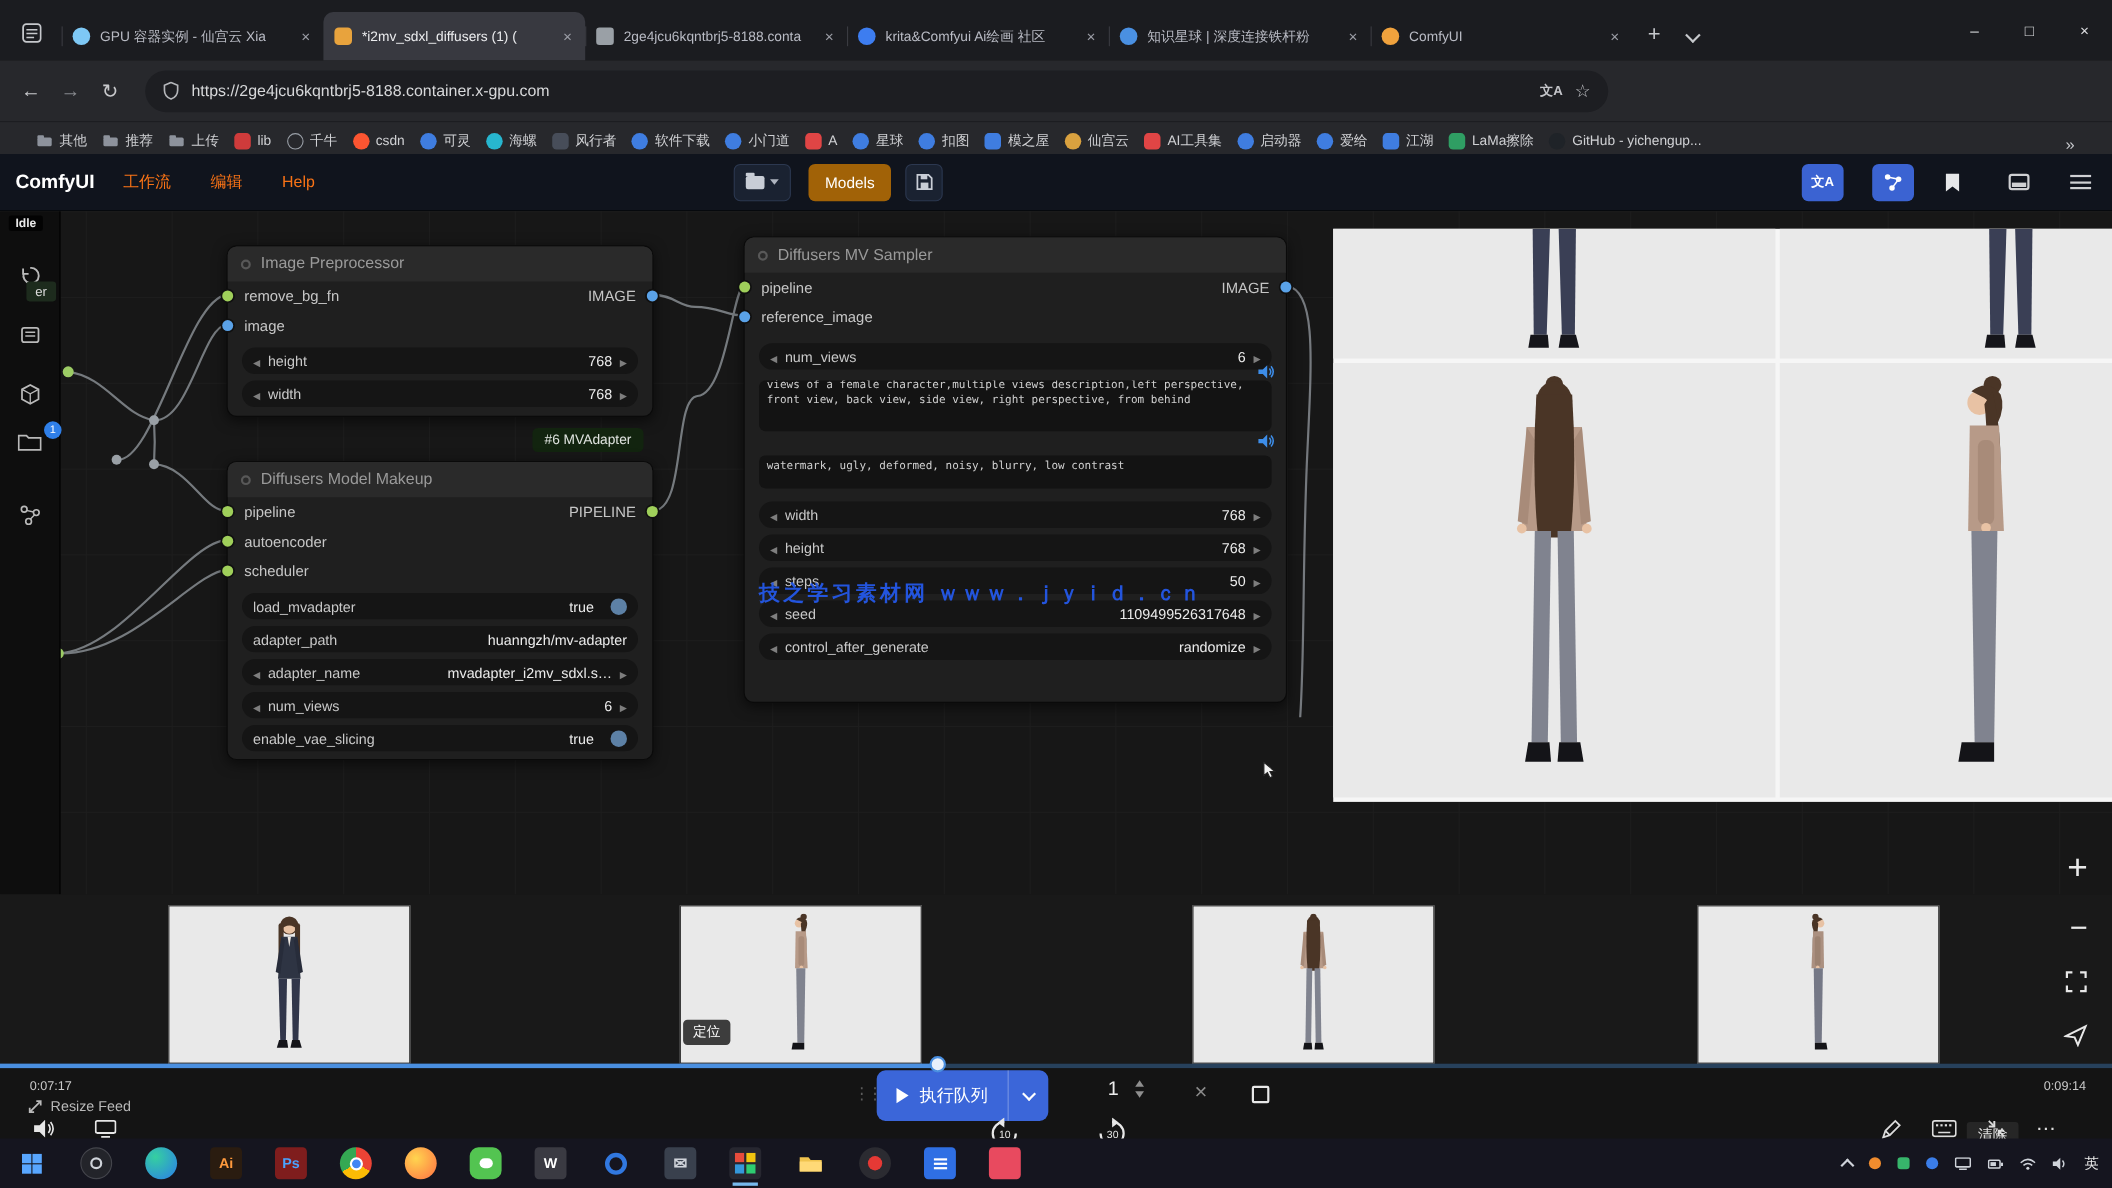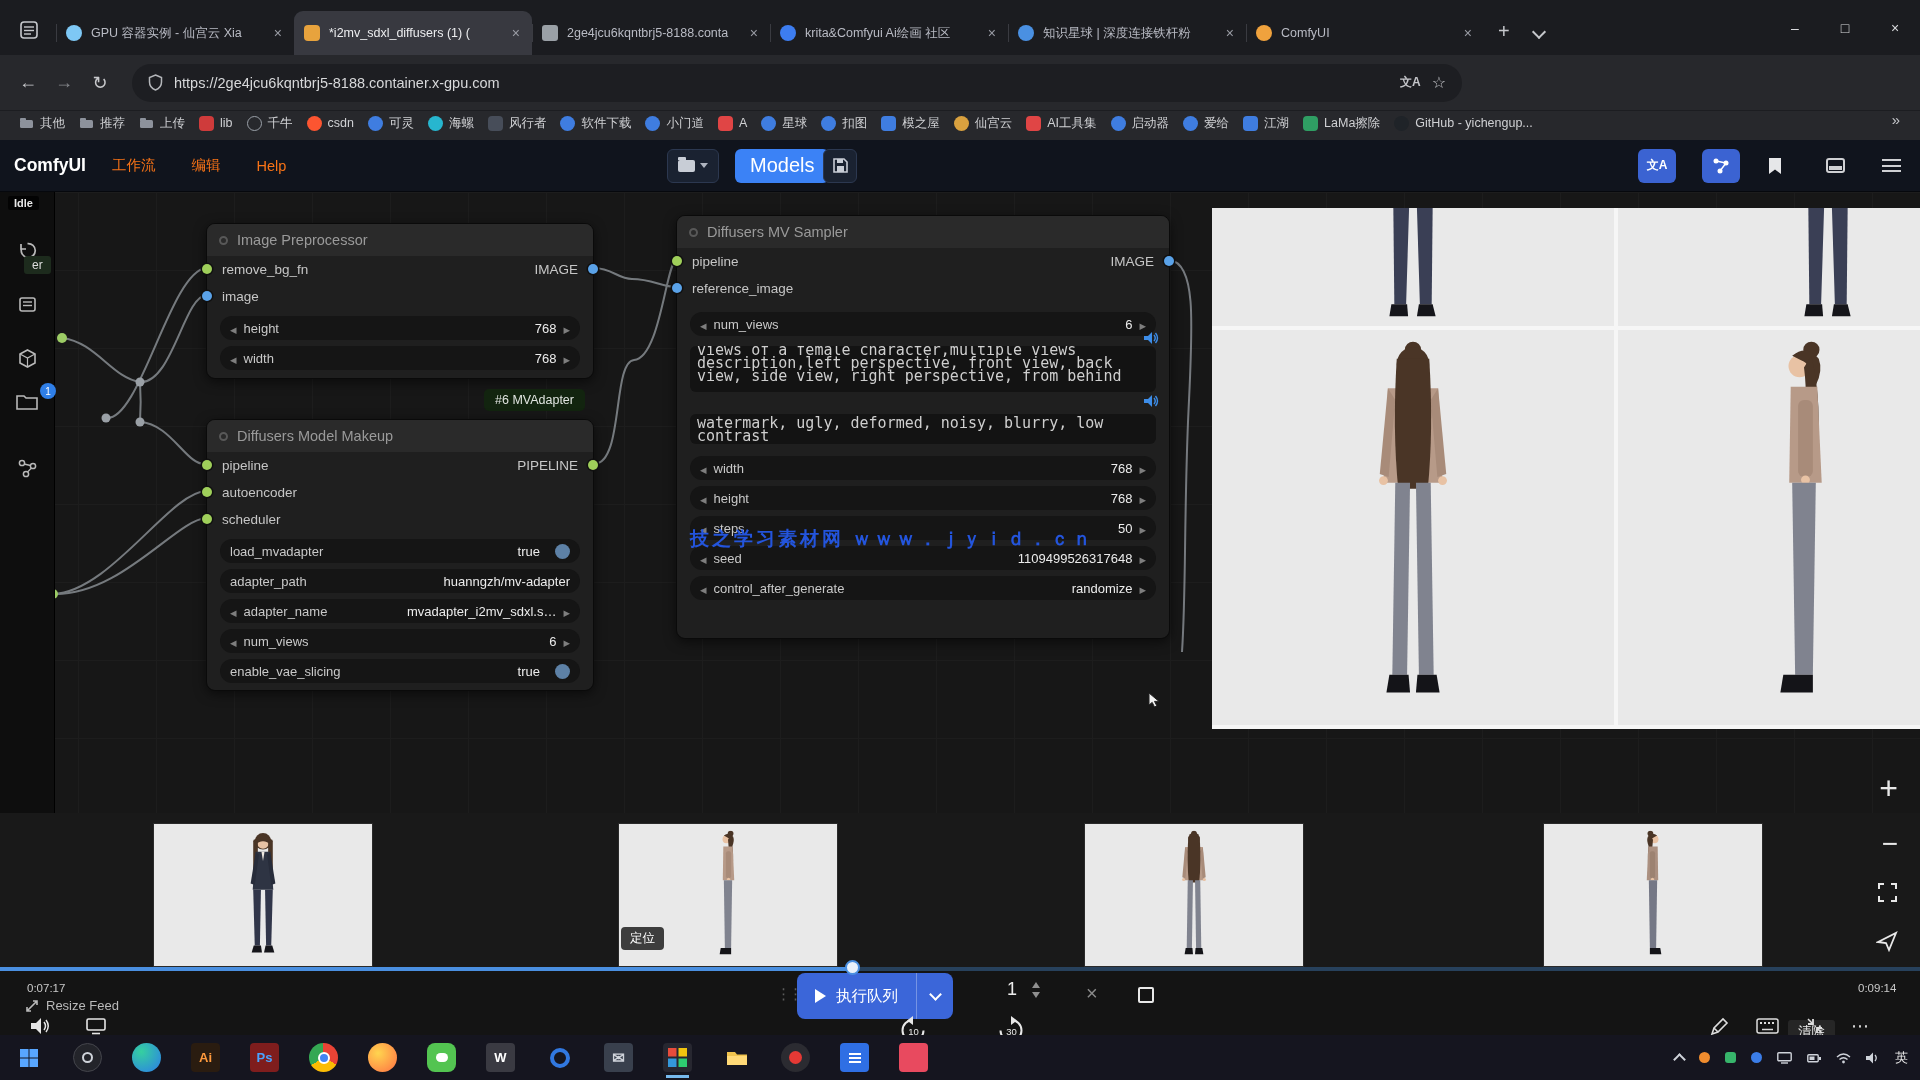--- a/index.html
+++ b/index.html
@@ -23,42 +23,42 @@
   
   .toolbar { position:absolute; top:55px; left:0; right:0; height:55px; background:#27282c; display:flex; align-items:center; padding:0 10px; }
   .navbtn { width:36px; height:36px; display:flex; align-items:center; justify-content:center; color:#c7c8cb; font-size:18px; border-radius:50%; }
   .navbtn.dim { color:#85878c; }
   .addr { width:1330px; height:38px; background:#1d1e22; border-radius:19px; margin-left:14px; display:flex; align-items:center; padding:0 16px; gap:11px; }
   .addr-url { flex:1; color:#d7d8da; font-size:14.5px; white-space:nowrap; overflow:hidden; }
   .addr-tr { color:#c4c5c9; font-size:12px; font-weight:bold; }
   .addr-star { color:#c4c5c9; font-size:16px; }
 
   
-  .bmbar { position:absolute; top:110px; left:0; right:0; height:30px; background:#27282c; border-top:1px solid #1c1d21; display:flex; align-items:flex-start; padding:0 12px; }
+  .bmbar { position:absolute; top:110px; left:0; right:0; height:30px; background:#27282c; border-top:1px solid #1c1d21; display:flex; align-items:flex-end; padding:0 26px; }
   .bm { display:flex; align-items:center; gap:6px; padding:0 7px; height:24px; border-radius:4px; color:#d0d1d4; font-size:12.5px; white-space:nowrap; }
   .bmi { width:15px; height:15px; border-radius:4px; flex:none; }
   .bmi.fold { background:transparent; position:relative; }
   .bmi.fold::before { content:""; position:absolute; left:1px; top:4px; width:13px; height:8px; background:#8d929c; border-radius:1.5px; }
   .bmi.fold::after { content:""; position:absolute; left:1px; top:2px; width:6px; height:3px; background:#8d929c; border-radius:1px 1px 0 0; }
   .ic-lib{background:#cf3b3b} .ic-globe{background:transparent;border:1.7px solid #9aa0a8;border-radius:50%}
   .ic-csdn{background:#fc5531;border-radius:50%} .ic-blue{background:#3f7de0;border-radius:50%}
   .ic-teal{background:#27b6cf;border-radius:50%} .ic-dark{background:#474d59} .ic-red{background:#e04545}
   .ic-gold{background:#d9a13f;border-radius:50%} .ic-green{background:#2f9e63} .ic-github{background:#1f2328;border-radius:50%}
   .ic-sq{background:#3f7de0}
   .bm-more { margin-left:auto; color:#c6c8cc; font-size:15px; padding:0 8px; }
 
   
   .cheader { position:absolute; top:140px; left:0; right:0; height:52px; background:#10141d; display:flex; align-items:center; border-bottom:1px solid #06080d; }
   .clogo { font-size:17.5px; font-weight:bold; color:#fff; margin:0 26px 0 14px; }
   .cmenu { color:#f97316; font-size:14.5px; margin-right:36px; }
   .cfold { position:absolute; left:667px; width:52px; height:34px; background:#1a2231; border:1px solid #2c3850; border-radius:6px; display:flex; align-items:center; justify-content:center; gap:5px; }
   .cfold .f { width:17px; height:12px; background:#c8cdd6; border-radius:2px; position:relative; }
   .cfold .f::before { content:""; position:absolute; top:-3px; left:0; width:8px; height:3px; background:#c8cdd6; border-radius:1px 1px 0 0; }
   .caret { width:0; height:0; border-left:4px solid transparent; border-right:4px solid transparent; border-top:5px solid #aeb4bf; }
-  .cmodels { position:absolute; left:735px; height:34px; padding:0 15px; background:#3b82f6; color:#fff; border-radius:6px; display:flex; align-items:center; font-size:20px; }
+  .cmodels { position:absolute; left:735px; height:34px; padding:0 15px; background:#a16207; color:#fff; border-radius:6px; display:flex; align-items:center; font-size:14px; }
   .csave { position:absolute; left:823px; width:34px; height:34px; background:#1a2231; border:1px solid #2c3850; border-radius:6px; display:flex; align-items:center; justify-content:center; }
   .hsq { position:absolute; width:38px; height:34px; background:#3b63d2; border-radius:6px; display:flex; align-items:center; justify-content:center; color:#fff; }
   .hico { position:absolute; display:flex; align-items:center; justify-content:center; width:30px; height:34px; }
   .panel-ic { width:19px; height:15px; border:2px solid #cfd0d3; border-radius:3px; position:relative; }
   .panel-ic::after { content:""; position:absolute; left:1px; right:1px; bottom:1px; height:4px; background:#cfd0d3; }
   .burger { width:19px; height:13px; border-top:2px solid #cfd0d3; border-bottom:2px solid #cfd0d3; position:relative; }
   .burger::after { content:""; position:absolute; left:0; right:0; top:3.5px; height:2px; background:#cfd0d3; }
 
   
   .canvas { position:absolute; top:192px; left:0; width:1920px; height:621px; background:#171717;
@@ -77,21 +77,21 @@
   .slot { position:relative; height:27px; display:flex; align-items:center; padding:0 15px; color:#c6c6c6; font-size:13.5px; }
   .slot .out { margin-left:auto; }
   .pin { position:absolute; width:10px; height:10px; border-radius:50%; top:8px; box-shadow:0 0 0 1.5px #101010; }
   .pin.in { left:-5px; } .pin.out { right:-5px; }
   .pin.g { background:#9fcf5a; } .pin.b { background:#5aa2e8; }
   .widget { height:24px; background:#151515; border-radius:12px; margin:6px 13px 0; display:flex; align-items:center; padding:0 10px; font-size:13px; color:#c9c9c9; gap:7px; }
   .widget .val { margin-left:auto; color:#ececec; }
   .arrL::before { content:"◀"; font-size:8.5px; color:#7e7e7e; }
   .arrR::before { content:"▶"; font-size:8.5px; color:#7e7e7e; }
   .knob { width:15px; height:15px; border-radius:50%; background:#5d81a6; margin-left:8px; flex:none; }
-  .ta { background:#131313; border-radius:6px; margin:12px 13px; padding:3px 7px; font-family:"DejaVu Sans Mono",monospace; font-size:15px; line-height:13px; color:#cfcfcf; overflow:hidden; }
+  .ta { background:#131313; border-radius:6px; margin:12px 13px; padding:3px 7px; font-family:"DejaVu Sans Mono",monospace; font-size:10px; line-height:13px; color:#cfcfcf; overflow:hidden; }
   .ta.prompt { height:46px; margin-top:10px; }
   .ta.neg { height:30px; margin-top:22px; }
   .spk { position:absolute; right:10px; z-index:3; }
   .badge { position:absolute; left:484px; top:197px; background:#12240f; color:#e0e4e0; font-size:12.5px; padding:4px 11px; border-radius:5px; z-index:2; }
   .watermark { position:absolute; left:690px; top:334px; color:#2458e8; font-size:19px; font-weight:bold; letter-spacing:3px; z-index:6; opacity:.95; white-space:nowrap; }
 
   .preview { position:absolute; left:1212px; top:16px; width:708px; height:521px; display:grid; grid-template-columns:402px 302px; grid-template-rows:118px 395px; gap:4px; background:#f6f6f6; z-index:4; }
   .pcell { background:#e9e9e9; display:flex; align-items:flex-end; justify-content:center; overflow:hidden; }
   .pcell.right { justify-content:flex-end; padding-right:42px; }
   .cursor { position:absolute; left:1148px; top:500px; z-index:7; }

